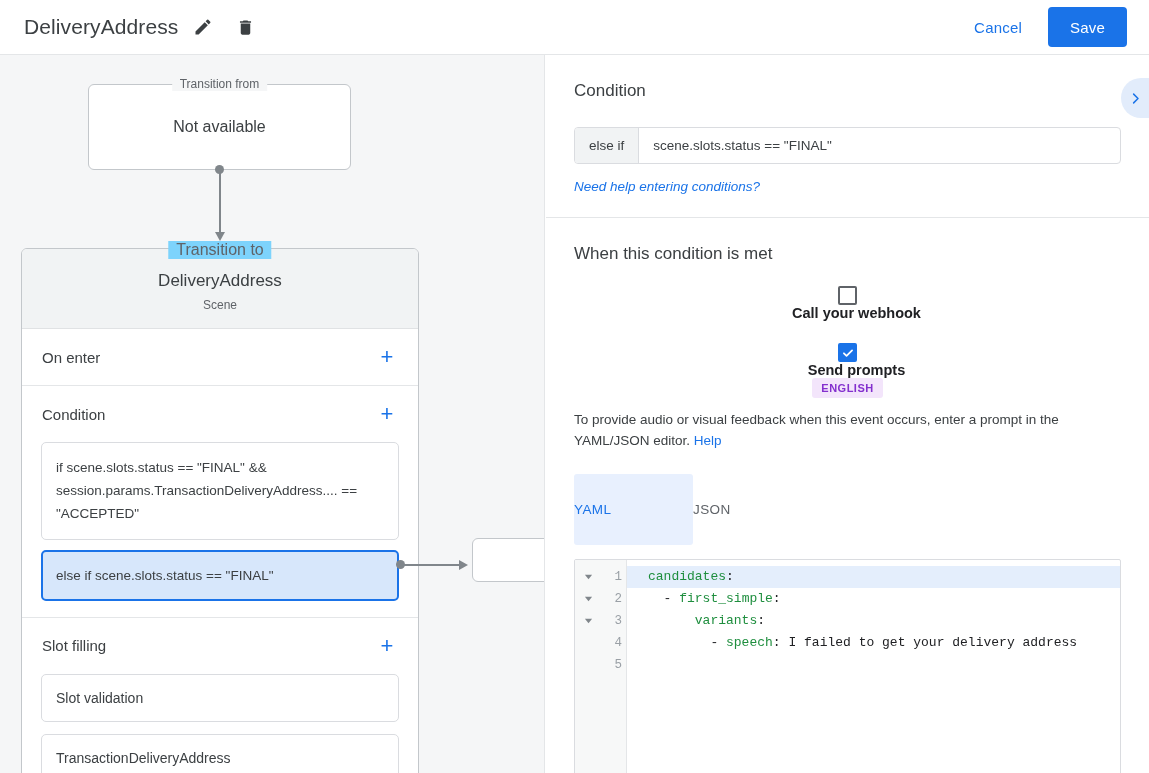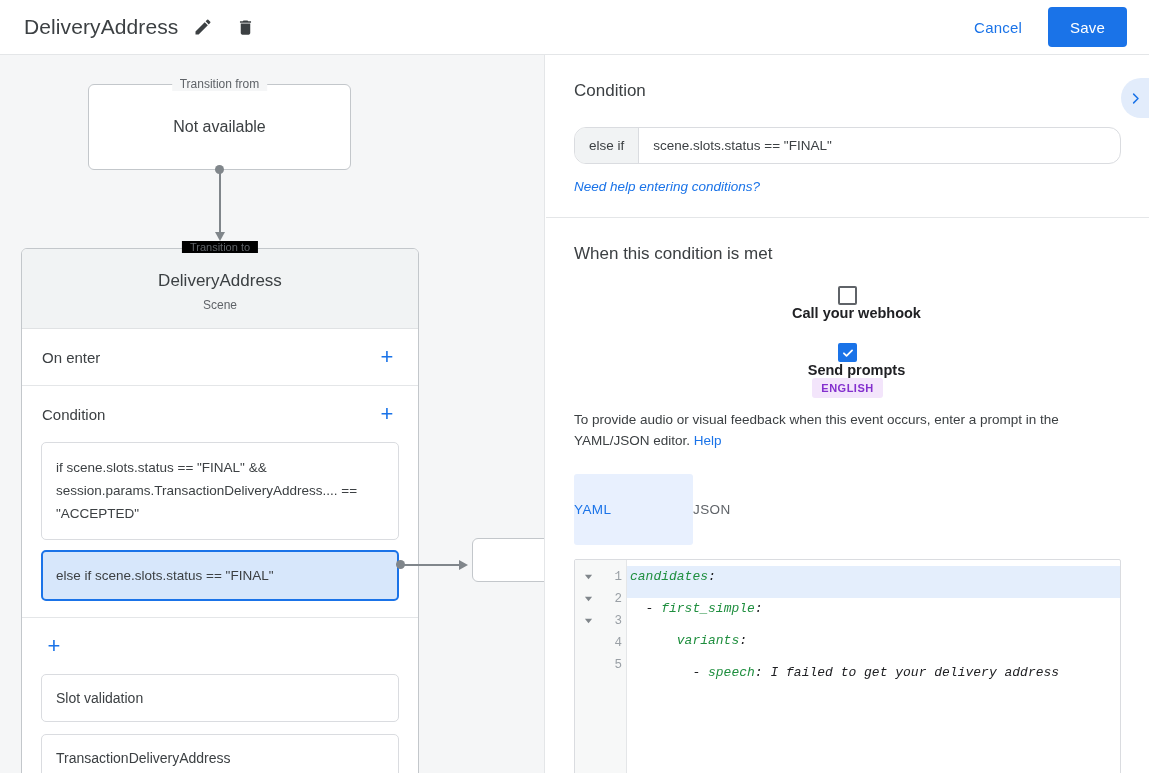--- a/index.html
+++ b/index.html
@@ -134,23 +134,23 @@
     left: 21px; top: 193px;
     width: 398px;
     background: #ffffff;
     border: 1px solid #c3c7cb;
     border-radius: 6px;
   }
   .node-to-label {
     position: absolute;
     top: -8px; left: 50%;
     transform: translateX(-50%);
-    background: #000000;
+    background: #7dd3fc;
     padding: 0 8px;
-    font-size: 11px;
+    font-size: 16px;
     color: #5f6368;
     white-space: nowrap;
     z-index: 2;
   }
   .node-to-header {
     background: #f1f3f4;
     border-radius: 5px 5px 0 0;
     padding: 22px 0 16px;
     text-align: center;
     border-bottom: 1px solid #e0e2e4;
@@ -225,21 +225,21 @@
     padding: 26px 28px 22px 28px;
     border-bottom: 1px solid #e4e6e8;
   }
   .panel-h {
     font-size: 17px; color: #3c4043;
     margin: 0 0 26px 0; font-weight: 400;
   }
   .cond-input-row {
     display: flex;
     border: 1px solid #dadce0;
-    border-radius: 12px;
+    border-radius: 4px;
     height: 37px;
     overflow: hidden;
     background: #ffffff;
   }
   .cond-prefix {
     background: #f1f3f4;
     border-right: 1px solid #dadce0;
     display: flex; align-items: center; justify-content: center;
     padding: 0 14px;
     font-size: 13.5px;
@@ -366,26 +366,25 @@
     font-size: 12.5px;
     color: #9aa0a6;
   }
   .code-col {
     flex: 1;
     padding-top: 6px;
     overflow: hidden;
     position: relative;
   }
   .code-line {
-    height: 32px; line-height: 22px;
+    height: 22px; line-height: 22px;
     font-size: 13px;
     white-space: pre;
-    padding-left: 3px;
+    padding-left: 21px;
     color: #202124;
-    font-style: italic;
   }
   .code-line.hl { background: #e4eefc; }
   .k { color: #1e8e3e; }
   .p { color: #202124; }
   .v { color: #202124; }
 </style>
 </head>
 <body>
 
 <div class="app-header">
@@ -442,20 +441,21 @@
           <div class="plus-btn">+</div>
         </div>
         <div class="section-body">
           <div class="cond-card">if scene.slots.status == "FINAL" &amp;&amp; session.params.TransactionDeliveryAddress.... == "ACCEPTED"</div>
           <div class="cond-card selected">else if scene.slots.status == "FINAL"</div>
         </div>
       </div>
 
       <div class="section">
         <div class="section-head">
+          <div class="section-title">Slot filling</div>
           <div class="plus-btn">+</div>
         </div>
         <div class="section-body">
           <div class="slot-card">Slot validation</div>
           <div class="slot-card">TransactionDeliveryAddress</div>
         </div>
       </div>
     </div>
 
     <div class="conn-dot" style="left:396px; top:505px;"></div>

